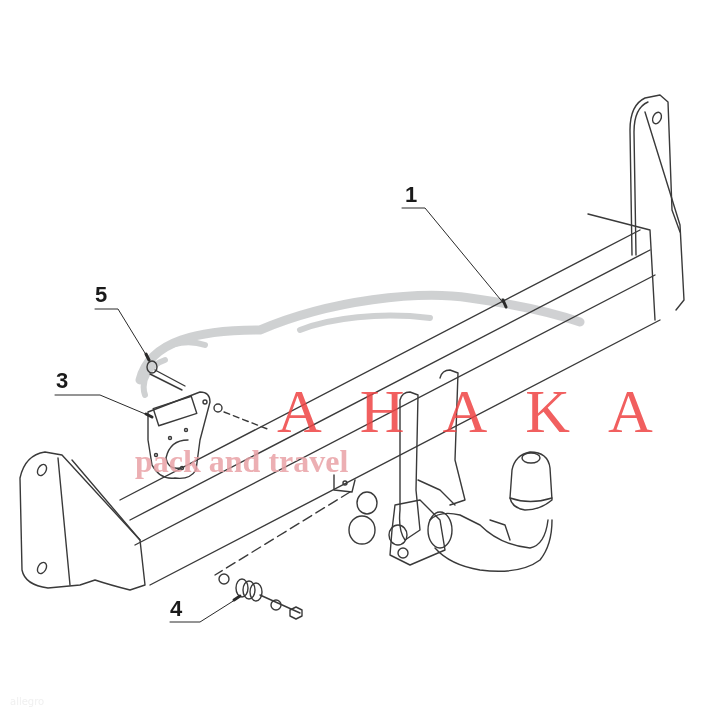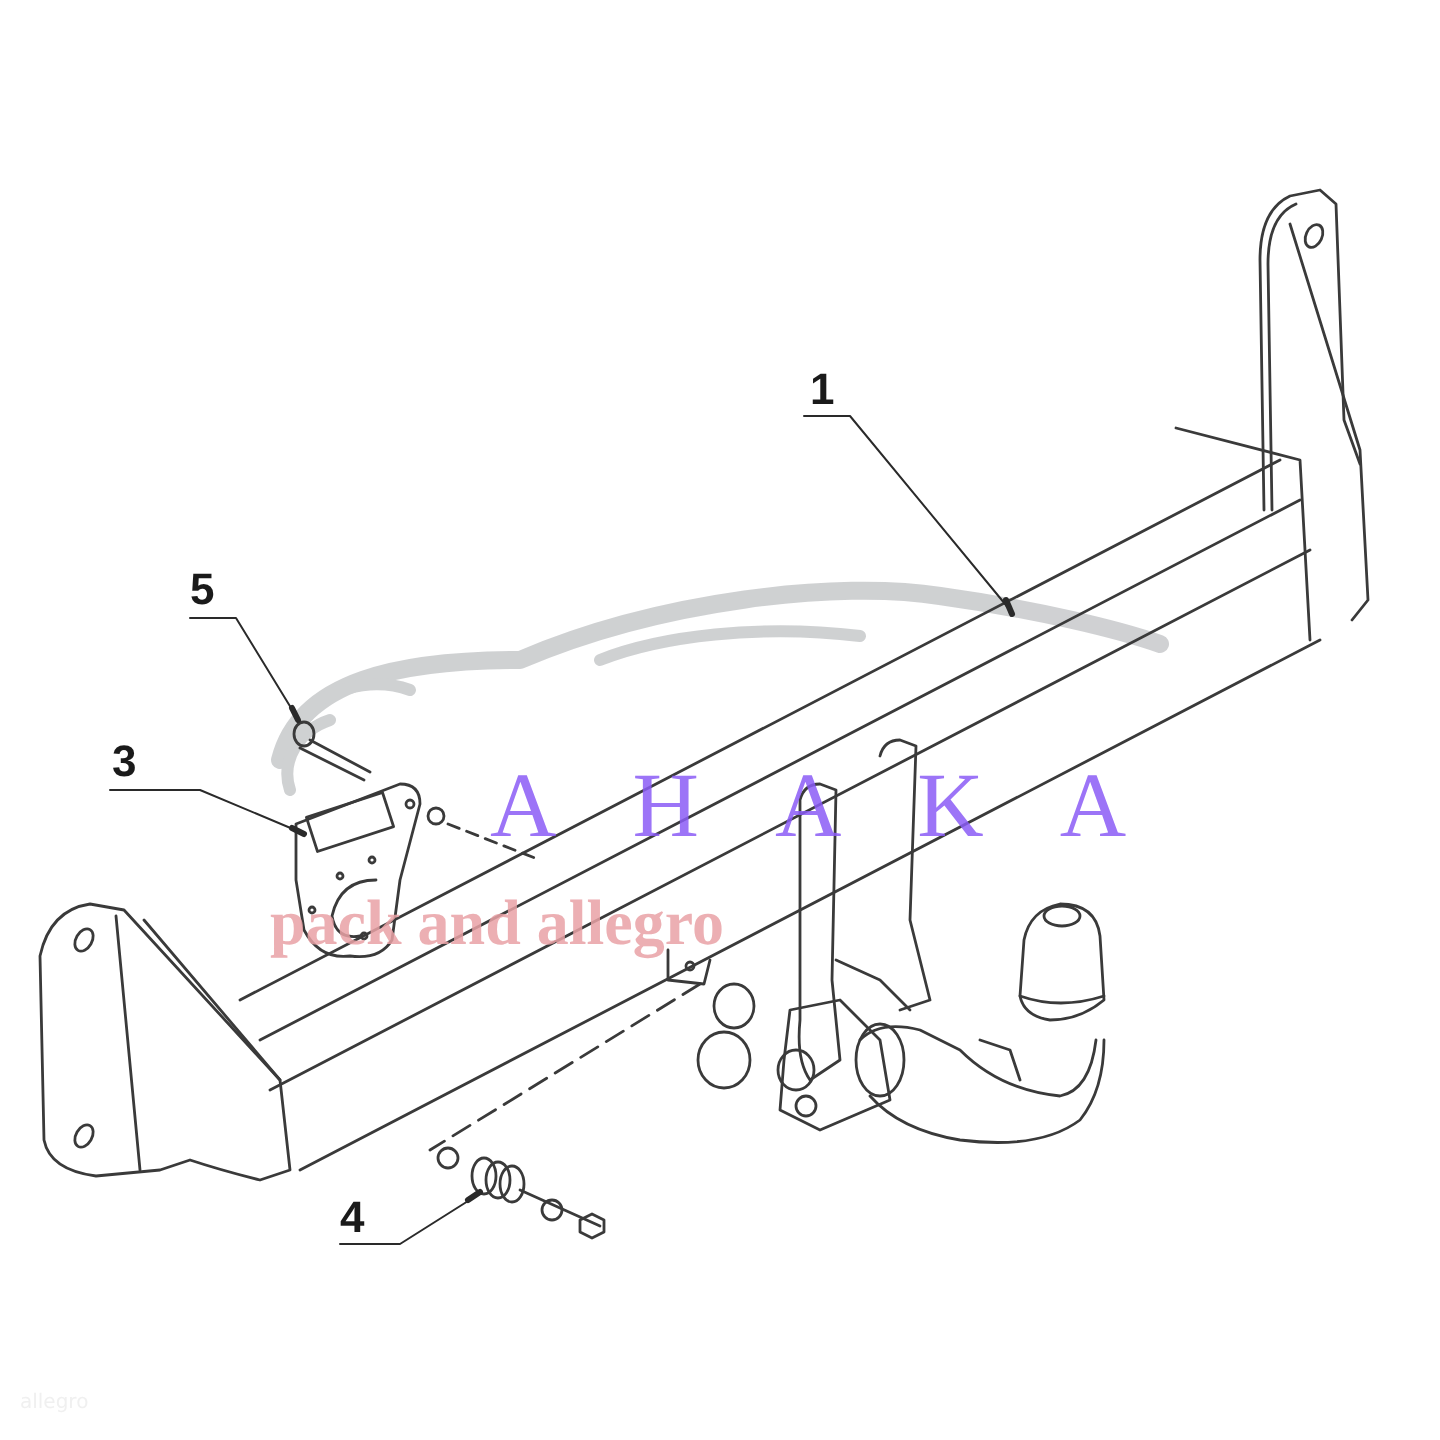--- a/index.html
+++ b/index.html
@@ -1,19 +1,19 @@
 <!DOCTYPE html>
 <html><head>
 <meta charset="utf-8">
 <style>
   html, body { margin: 0; padding: 0; background: #ffffff; }
   body { width: 720px; height: 720px; position: relative; overflow: hidden; font-family: "Liberation Sans", sans-serif; }
   .canvas { position: absolute; left: 0; top: 0; width: 720px; height: 720px; }
   .callout-label { position: absolute; font-family: "Liberation Sans", sans-serif; font-weight: bold; font-size: 22px; color: #1a1a1a; line-height: 1; }
-  .wm-brand { position: absolute; font-family: "Liberation Serif", serif; font-size: 46px; color: #8b5cf6; letter-spacing: 38px; opacity: 0.85; line-height: 1; }
+  .wm-brand { position: absolute; font-family: "Liberation Serif", serif; font-size: 62px; color: #ef4444; letter-spacing: 38px; opacity: 0.85; line-height: 1; margin-left: 32px; }
   .wm-slogan { position: absolute; font-family: "Liberation Serif", serif; font-weight: bold; font-size: 32px; color: #e9a2a6; opacity: 0.85; line-height: 1; }
   .corner-mark { position: absolute; font-family: "DejaVu Sans", sans-serif; font-size: 10px; color: #f0f0f0; line-height: 1; }
 </style>
 </head>
 <body>
 
 <svg class="canvas" viewBox="0 0 720 720" xmlns="http://www.w3.org/2000/svg">
   <g fill="none" stroke="#3a3a3a" stroke-width="1.4" stroke-linejoin="round" stroke-linecap="round">
 
     <g stroke="#c4c6c8" stroke-width="9" opacity="0.8">
@@ -115,20 +115,20 @@
       <path d="M 146 354 L 149 360" stroke-width="3"></path>
       <path d="M 55 395 L 100 395 L 150 416"></path>
       <path d="M 146 414 L 152 417" stroke-width="3"></path>
       <path d="M 170 622 L 200 622 L 238 598"></path>
       <path d="M 234 600 L 240 596" stroke-width="3"></path>
     </g>
   </g>
 </svg>
 
 <div class="wm-brand" style="left: 245px; top: 380px;">AHAKA</div>
-<div class="wm-slogan" style="left: 135px; top: 445px;">pack and allegro</div>
+<div class="wm-slogan" style="left: 135px; top: 445px;">pack and travel</div>
 
 <div class="callout-label" style="left: 405px; top: 184px;">1</div>
 <div class="callout-label" style="left: 56px; top: 370px;">3</div>
 <div class="callout-label" style="left: 170px; top: 598px;">4</div>
 <div class="callout-label" style="left: 95px; top: 284px;">5</div>
 
 <div class="corner-mark" style="left: 10px; top: 697px;">allegro</div>
 
 </body></html>

